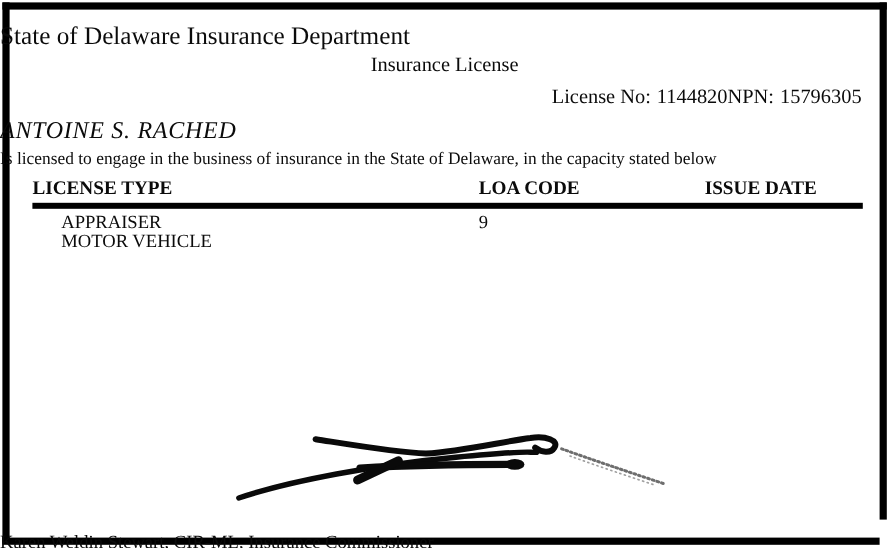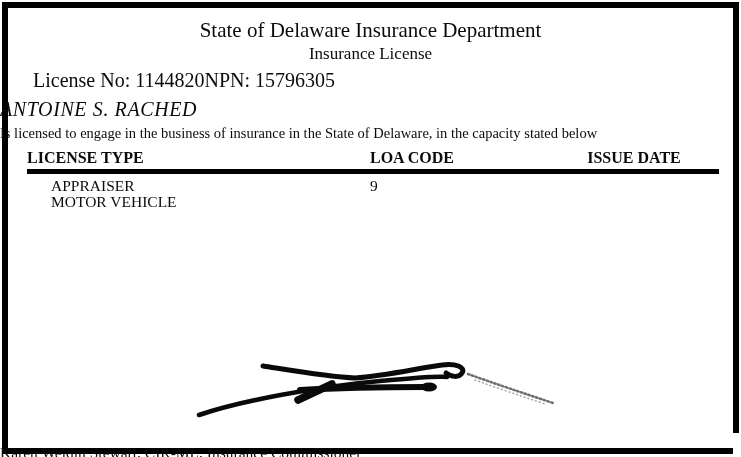--- a/index.html
+++ b/index.html
@@ -10,32 +10,32 @@
     color:#0b0b0b;
     font-family:"Liberation Serif","DejaVu Serif",serif;
     overflow:hidden;
   }
   .frame{position:absolute;background:#000;}
   .f-top{left:2px;top:2px;width:737px;height:6px;}
   .f-left{left:2px;top:2px;width:6px;height:451px;}
   .f-right{left:733px;top:2px;width:6px;height:431px;}
   .f-bottom{left:2px;top:448px;width:731px;height:6px;}
 
-  .title1{position:absolute;top:19px;left:0;width:741px;text-align:center;font-size:21px;line-height:23px;}
+  .title1{position:absolute;top:19px;left:0;width:741px;font-size:21px;line-height:23px;}
   .title2{position:absolute;top:42px;left:0;width:741px;text-align:center;font-size:17px;line-height:23px;}
 
-  .idrow{position:absolute;top:71px;left:33px;width:685px;display:flex;justify-content:flex-start;font-size:20px;line-height:19px;}
+  .idrow{position:absolute;top:71px;left:33px;width:685px;display:flex;justify-content:flex-end;font-size:17px;line-height:19px;}
   .idpair .v{margin-left:5px;}
 
   .name{position:absolute;top:97px;left:0;width:741px;text-align:left;
         font-size:20px;font-style:italic;letter-spacing:0.6px;line-height:24px;}
   .statement{position:absolute;top:125px;left:0;width:741px;text-align:left;font-size:14.5px;line-height:17px;}
 
   .tbl{position:absolute;left:27px;top:149px;width:692px;}
-  .trow{display:grid;grid-template-columns:343px 1fr 170px;}
+  .trow{display:grid;grid-template-columns:343px 1fr 170px;gap:29px;}
   .thead{font-weight:bold;font-size:16px;line-height:18px;}
   .thead .c3, .tbody .c3{text-align:center;}
   .rule{height:5px;background:#000;margin-top:2px;}
   .tbody{font-size:15.5px;line-height:15.5px;margin-top:4px;}
   .tbody .cell div{margin-bottom:0;margin-left:24px;}
   .tbody .c1 div{line-height:15.5px;padding-bottom:0;}
   .tbody .c1 div + div{margin-top:0;}
 
   .sig{position:absolute;left:185px;top:350px;width:390px;height:72px;}
   .signer{position:absolute;top:444px;left:0;width:741px;text-align:left;font-size:15.5px;line-height:18px;}

